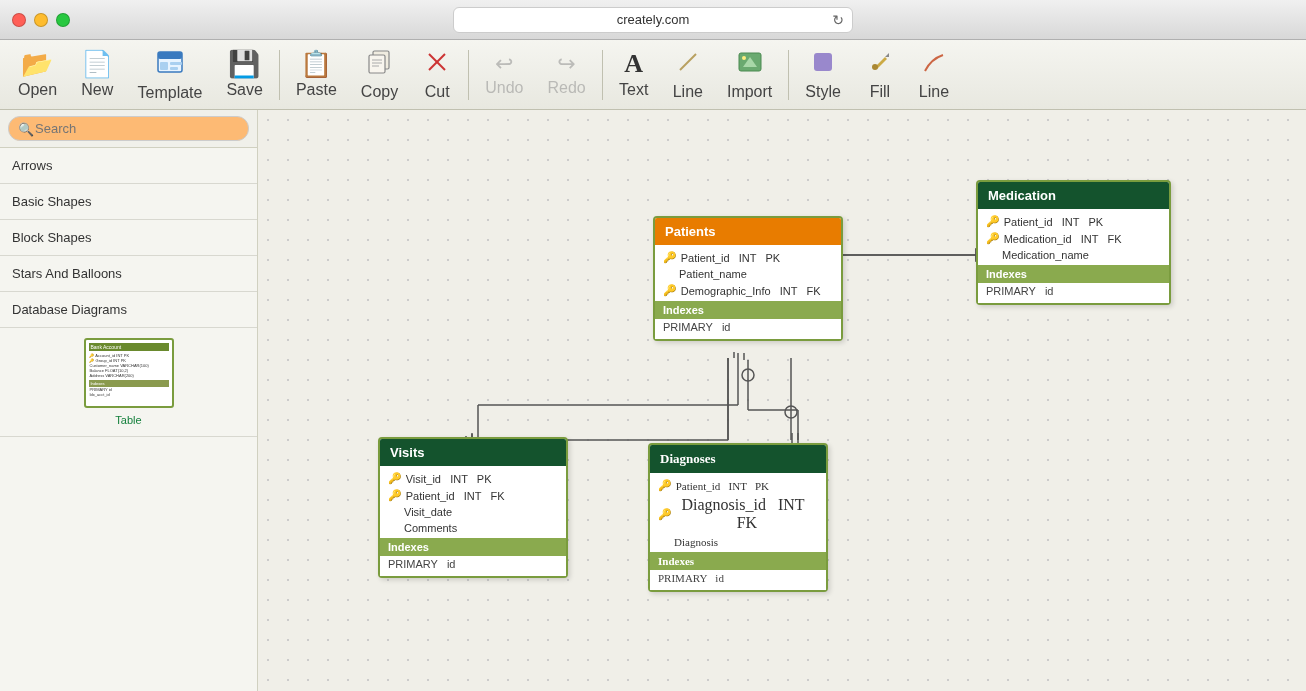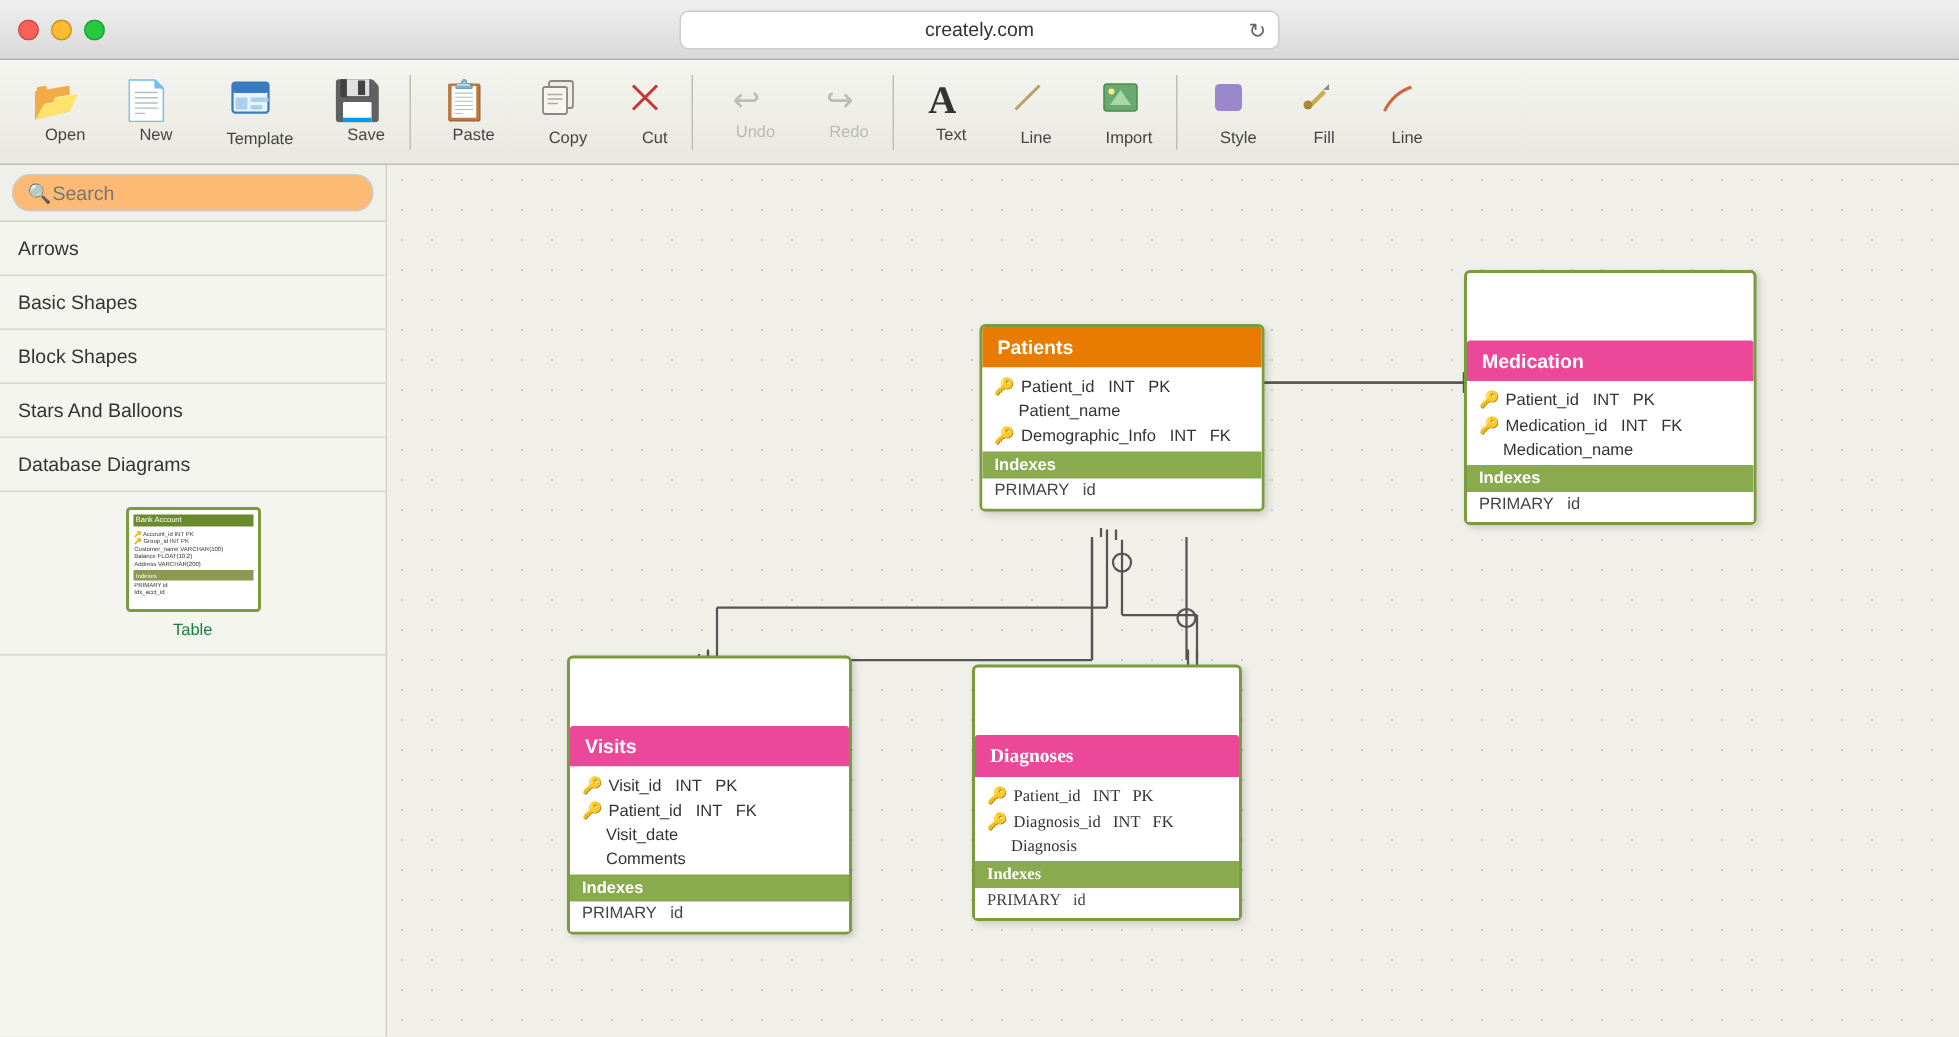--- a/index.html
+++ b/index.html
@@ -56,21 +56,21 @@
       flex-direction: column;
       align-items: center;
       justify-content: center;
       gap: 4px;
       padding: 6px 10px;
       cursor: pointer;
       border-radius: 4px;
       min-width: 50px;
     }
     .toolbar-btn .icon { font-size: 22px; line-height: 1; }
-    .toolbar-btn .label { font-size: 11px; color: #444; margin-left: 12px; }
+    .toolbar-btn .label { font-size: 16px; color: #444; }
     .toolbar-separator { width: 1px; height: 50px; background: #c0c0b0; margin: 0 2px; }
 
     
     .main { display: flex; height: calc(691px - 40px - 70px); }
 
     
     .sidebar {
       width: 258px;
       background: #f5f5f0;
       border-right: 1px solid #d0d0c0;
@@ -169,21 +169,21 @@
       box-shadow: 2px 2px 5px rgba(0,0,0,0.15);
     }
     .db-table-header {
       padding: 6px 10px;
       font-weight: bold;
       font-size: 13px;
       color: white;
       border-radius: 2px 2px 0 0;
     }
     .db-table-header.orange { background: #e87c00; }
-    .db-table-header.olive { background: #ec4899; margin-top: 45px; }
+    .db-table-header.olive { background: #14532d; }
     .db-table-body { padding: 4px 8px; background: white; }
     .db-table-row {
       display: flex;
       align-items: center;
       gap: 4px;
       padding: 2px 0;
       font-size: 11px;
       color: #333;
     }
     .db-key-icon { color: #e87c00; font-size: 11px; }
@@ -514,21 +514,21 @@
       <div class="db-table-header olive">
         <span>Diagnoses</span>
       </div>
       <div class="db-table-body">
         <div class="db-table-row">
           <span class="db-key-icon">🔑</span>
           <span style="font-size:11px;">Patient_id &nbsp; INT &nbsp; PK</span>
         </div>
         <div class="db-table-row">
           <span class="db-fk-icon">🔑</span>
-          <span style="font-size:11px;">Diagnosis_id &nbsp; INT &nbsp; FK</span>
+          <span style="font-size:16px;text-align:center;">Diagnosis_id &nbsp; INT &nbsp; FK</span>
         </div>
         <div class="db-table-row">
           <span style="font-size:11px; padding-left:16px;">Diagnosis</span>
         </div>
         <div class="db-index-header">Indexes</div>
         <div class="db-index-row">PRIMARY &nbsp; id</div>
       </div>
     </div>
 
   </div>

